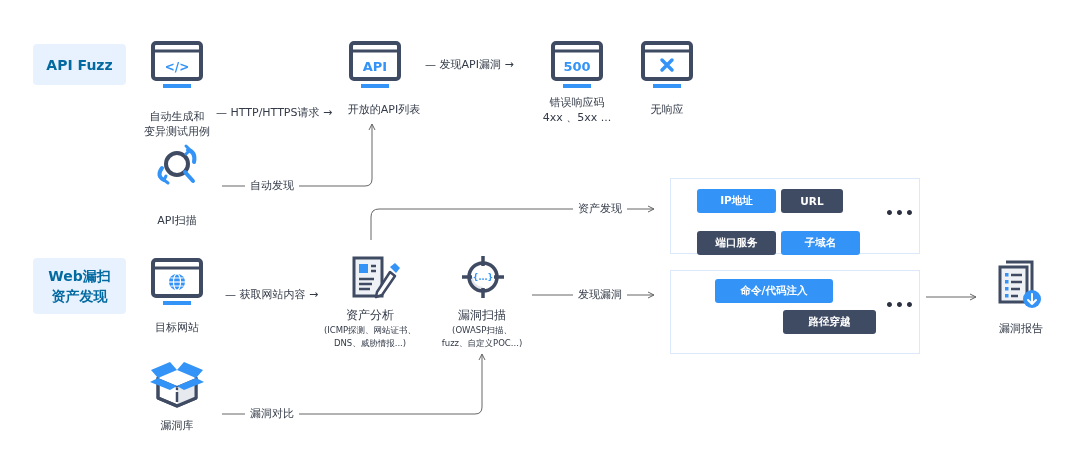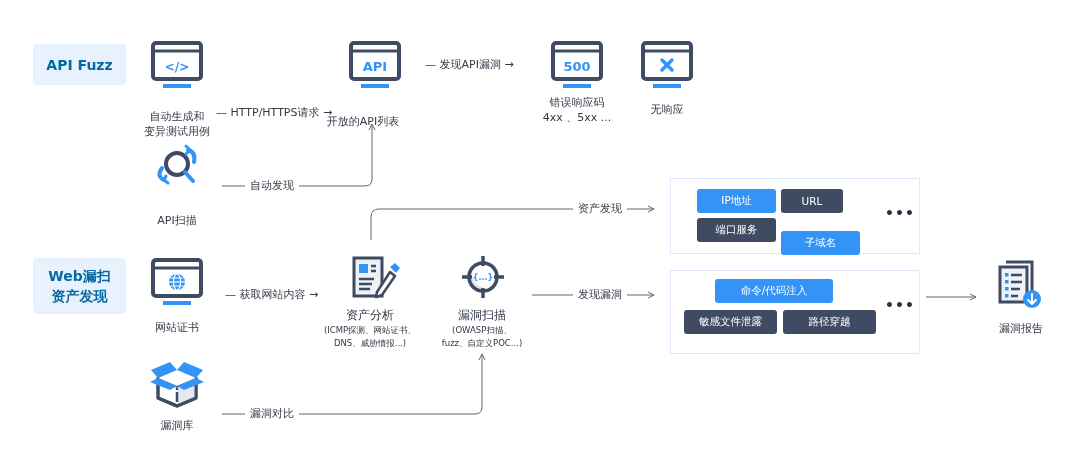--- a/index.html
+++ b/index.html
@@ -10,21 +10,21 @@
     font-weight: bold; color: #0369a1; font-size: 14px; line-height: 20px;
     display: flex; align-items: center; justify-content: center; text-align: center;
   }
   .node-label { position: absolute; font-size: 11px; line-height: 15px; color: #333a48; text-align: center; white-space: nowrap; }
   .node-sub { position: absolute; font-size: 8.5px; line-height: 13px; color: #333a48; text-align: center; white-space: nowrap; }
   .edge-label { position: absolute; font-size: 11px; line-height: 14px; color: #333a48; background: #ffffff; padding: 0 5px; white-space: nowrap; }
   .icon { position: absolute; }
   .panel { position: absolute; border: 1px solid #dce9fb; background: #ffffff; }
   .chip {
     position: absolute; height: 24px; border-radius: 3px;
-    color: #ffffff; font-size: 10.5px; font-weight: normal;
+    color: #ffffff; font-size: 10.5px; font-weight: bold;
     display: flex; align-items: center; justify-content: center; white-space: nowrap;
   }
   .chip.blue { background: #3393f7; }
   .chip.dark { background: #3f4a63; }
   .dots { position: absolute; font-size: 14px; font-weight: bold; color: #2b3140; letter-spacing: 1px; }
   svg.lines { position: absolute; left: 0; top: 0; }
 </style>
 </head>
 <body>
 
@@ -66,21 +66,21 @@
 </div>
 
 <div class="edge-label" style="left:211px;top:58px;margin-top:48px;">— HTTP/HTTPS请求 →</div>
 
 <svg class="icon" style="left:348px;top:40px;" width="54" height="50" viewBox="0 0 54 50">
   <rect x="3" y="3" width="48" height="36" rx="3" fill="#fff" stroke="#3f4a63" stroke-width="4"></rect>
   <line x1="3" y1="11" x2="51" y2="11" stroke="#3f4a63" stroke-width="3"></line>
   <text x="27" y="31" text-anchor="middle" font-family="DejaVu Sans, sans-serif" font-weight="bold" font-size="13" fill="#3393f7">API</text>
   <rect x="13" y="44" width="28" height="4" fill="#3393f7"></rect>
 </svg>
-<div class="node-label" style="left:308px;top:102px;width:110px;margin-top:12px;">开放的API列表</div>
+<div class="node-label" style="left:329px;top:102px;width:110px;">开放的API列表</div>
 
 <div class="edge-label" style="left:420px;top:58px;">— 发现API漏洞 →</div>
 
 <svg class="icon" style="left:550px;top:40px;" width="54" height="50" viewBox="0 0 54 50">
   <rect x="3" y="3" width="48" height="36" rx="3" fill="#fff" stroke="#3f4a63" stroke-width="4"></rect>
   <line x1="3" y1="11" x2="51" y2="11" stroke="#3f4a63" stroke-width="3"></line>
   <text x="27" y="31" text-anchor="middle" font-family="DejaVu Sans, sans-serif" font-weight="bold" font-size="13" fill="#3393f7">500</text>
   <rect x="13" y="44" width="28" height="4" fill="#3393f7"></rect>
 </svg>
 <div class="node-label" style="left:527px;top:95px;width:100px;">
@@ -111,21 +111,21 @@
 <svg class="icon" style="left:150px;top:257px;" width="54" height="50" viewBox="0 0 54 50">
   <rect x="3" y="3" width="48" height="36" rx="3" fill="#fff" stroke="#3f4a63" stroke-width="4"></rect>
   <line x1="3" y1="11" x2="51" y2="11" stroke="#3f4a63" stroke-width="3"></line>
   <circle cx="27" cy="25" r="8" fill="#3393f7"></circle>
   <ellipse cx="27" cy="25" rx="3.5" ry="8" fill="none" stroke="#fff" stroke-width="1.2"></ellipse>
   <line x1="19" y1="25" x2="35" y2="25" stroke="#fff" stroke-width="1.2"></line>
   <line x1="20.5" y1="21" x2="33.5" y2="21" stroke="#fff" stroke-width="1"></line>
   <line x1="20.5" y1="29" x2="33.5" y2="29" stroke="#fff" stroke-width="1"></line>
   <rect x="13" y="44" width="28" height="4" fill="#3393f7"></rect>
 </svg>
-<div class="node-label" style="left:140px;top:320px;width:74px;">网站证书</div>
+<div class="node-label" style="left:140px;top:320px;width:74px;">目标网站</div>
 
 <div class="edge-label" style="left:220px;top:288px;">— 获取网站内容 →</div>
 
 <svg class="icon" style="left:350px;top:254px;" width="52" height="48" viewBox="0 0 52 48">
   <path d="M4,4 H32 V42 H4 Z" fill="#eef1f5" stroke="#3f4a63" stroke-width="3"></path>
   <rect x="9" y="10" width="9" height="9" fill="#3393f7"></rect>
   <line x1="21" y1="12" x2="26" y2="12" stroke="#3f4a63" stroke-width="2.5"></line>
   <line x1="21" y1="17" x2="26" y2="17" stroke="#3f4a63" stroke-width="2.5"></line>
   <line x1="9" y1="25" x2="24" y2="25" stroke="#3f4a63" stroke-width="2.5"></line>
   <line x1="9" y1="30" x2="22" y2="30" stroke="#3f4a63" stroke-width="2.5"></line>
@@ -153,28 +153,27 @@
   <div>(OWASP扫描、</div>
   <div>fuzz、自定义POC...)</div>
 </div>
 
 <div class="edge-label" style="left:573px;top:202px;">资产发现</div>
 <div class="edge-label" style="left:573px;top:288px;">发现漏洞</div>
 
 <div class="panel" style="left:670px;top:178px;width:250px;height:76px;">
   <div class="chip blue" style="left:26px;top:10px;width:79px;">IP地址</div>
   <div class="chip dark" style="left:110px;top:10px;width:62px;">URL</div>
-  <div class="chip dark" style="left:26px;top:39px;width:79px;">端口服务</div>
+  <div class="chip dark" style="left:26px;top:52px;width:79px;">端口服务</div>
   <div class="chip blue" style="left:110px;top:40px;width:79px;margin-top:12px;">子域名</div>
   <div class="dots" style="left:214px;top:26px;">•••</div>
 </div>
 
 <div class="panel" style="left:670px;top:270px;width:250px;height:84px;">
   <div class="chip blue" style="left:44px;top:8px;width:118px;">命令/代码注入</div>
-  <div class="chip dark" style="left:13px;top:39px;width:93px;">敏感文件泄露</div>
   <div class="chip dark" style="left:112px;top:39px;width:93px;">路径穿越</div>
   <div class="dots" style="left:214px;top:26px;">•••</div>
 </div>
 
 <svg class="icon" style="left:148px;top:358px;" width="58" height="50" viewBox="0 0 58 50">
   <path d="M10,20 L29,28 L48,20 L48,40 L29,48 L10,40 Z" fill="#ffffff" stroke="#3f4a63" stroke-width="3" stroke-linejoin="round"></path>
   <path d="M29,28 L48,20 L48,40 L29,48 Z" fill="#e6e9ee"></path>
   <path d="M10,20 L29,28 L48,20 L48,40 L29,48 L10,40 Z" fill="none" stroke="#3f4a63" stroke-width="3" stroke-linejoin="round"></path>
   <path d="M10,20 L29,12 L48,20 L29,28 Z" fill="#ffffff"></path>
   <path d="M3,12 L22,4 L29,12 L10,20 Z" fill="#3393f7"></path>

